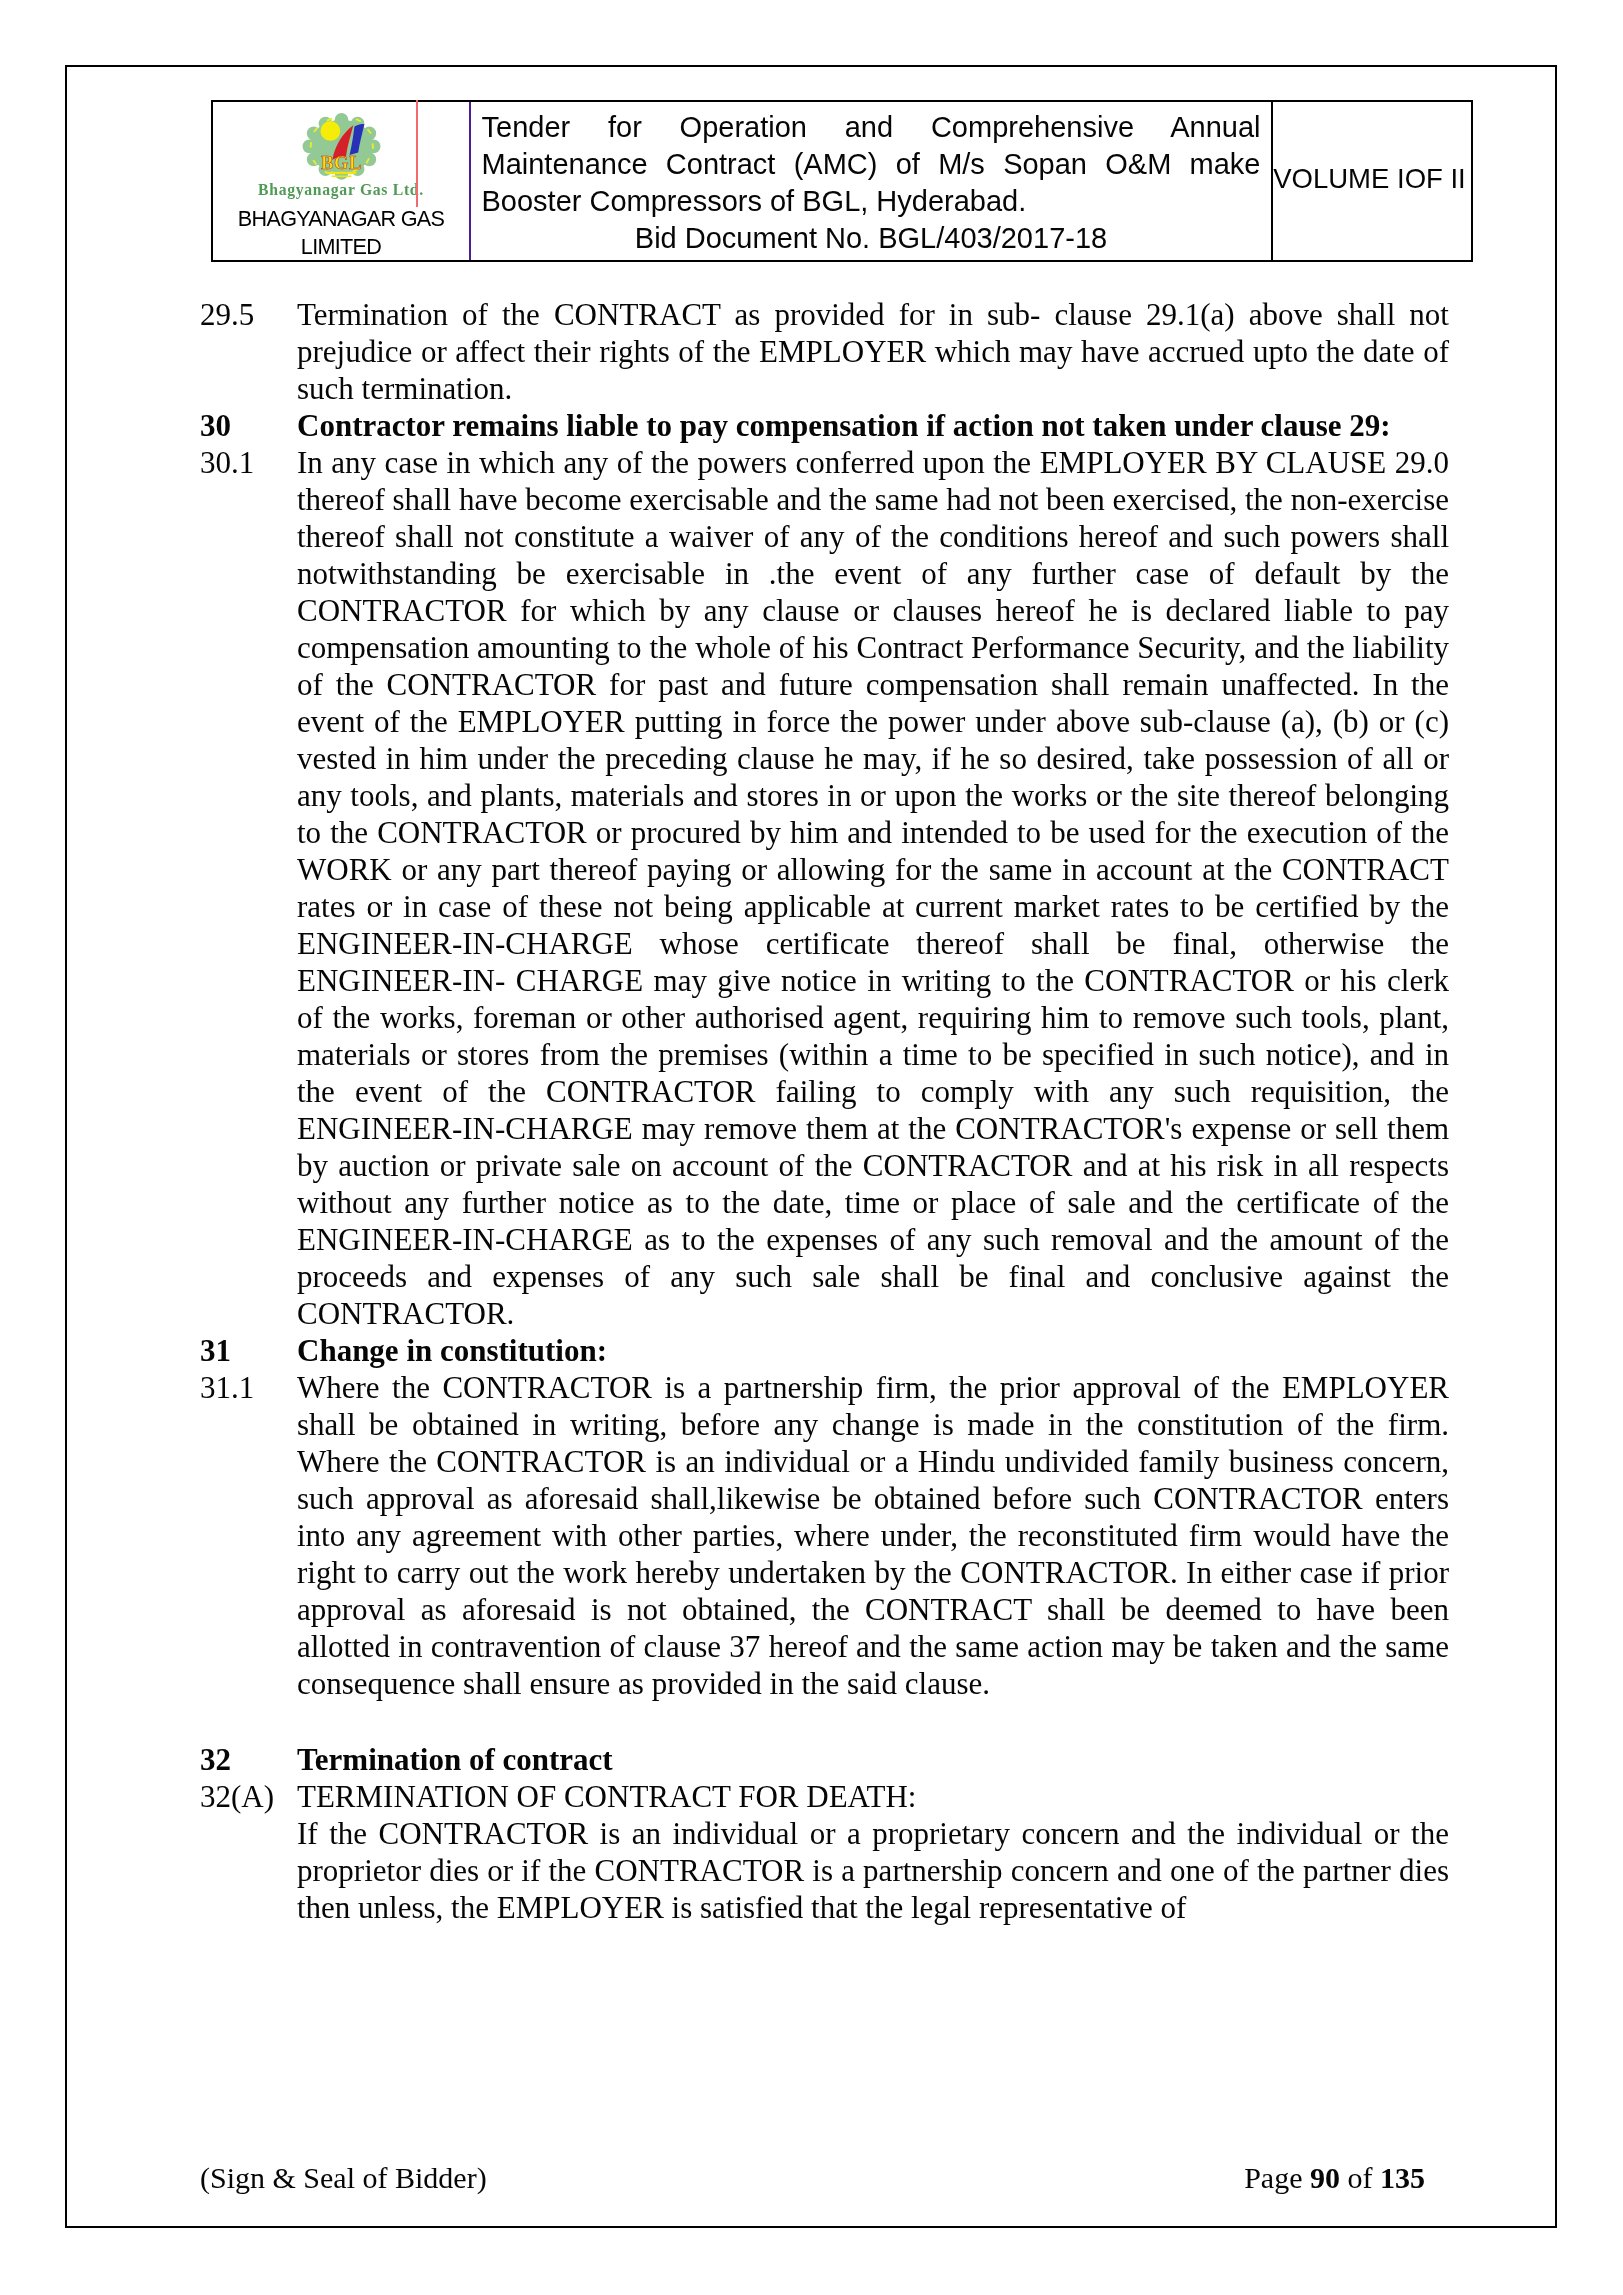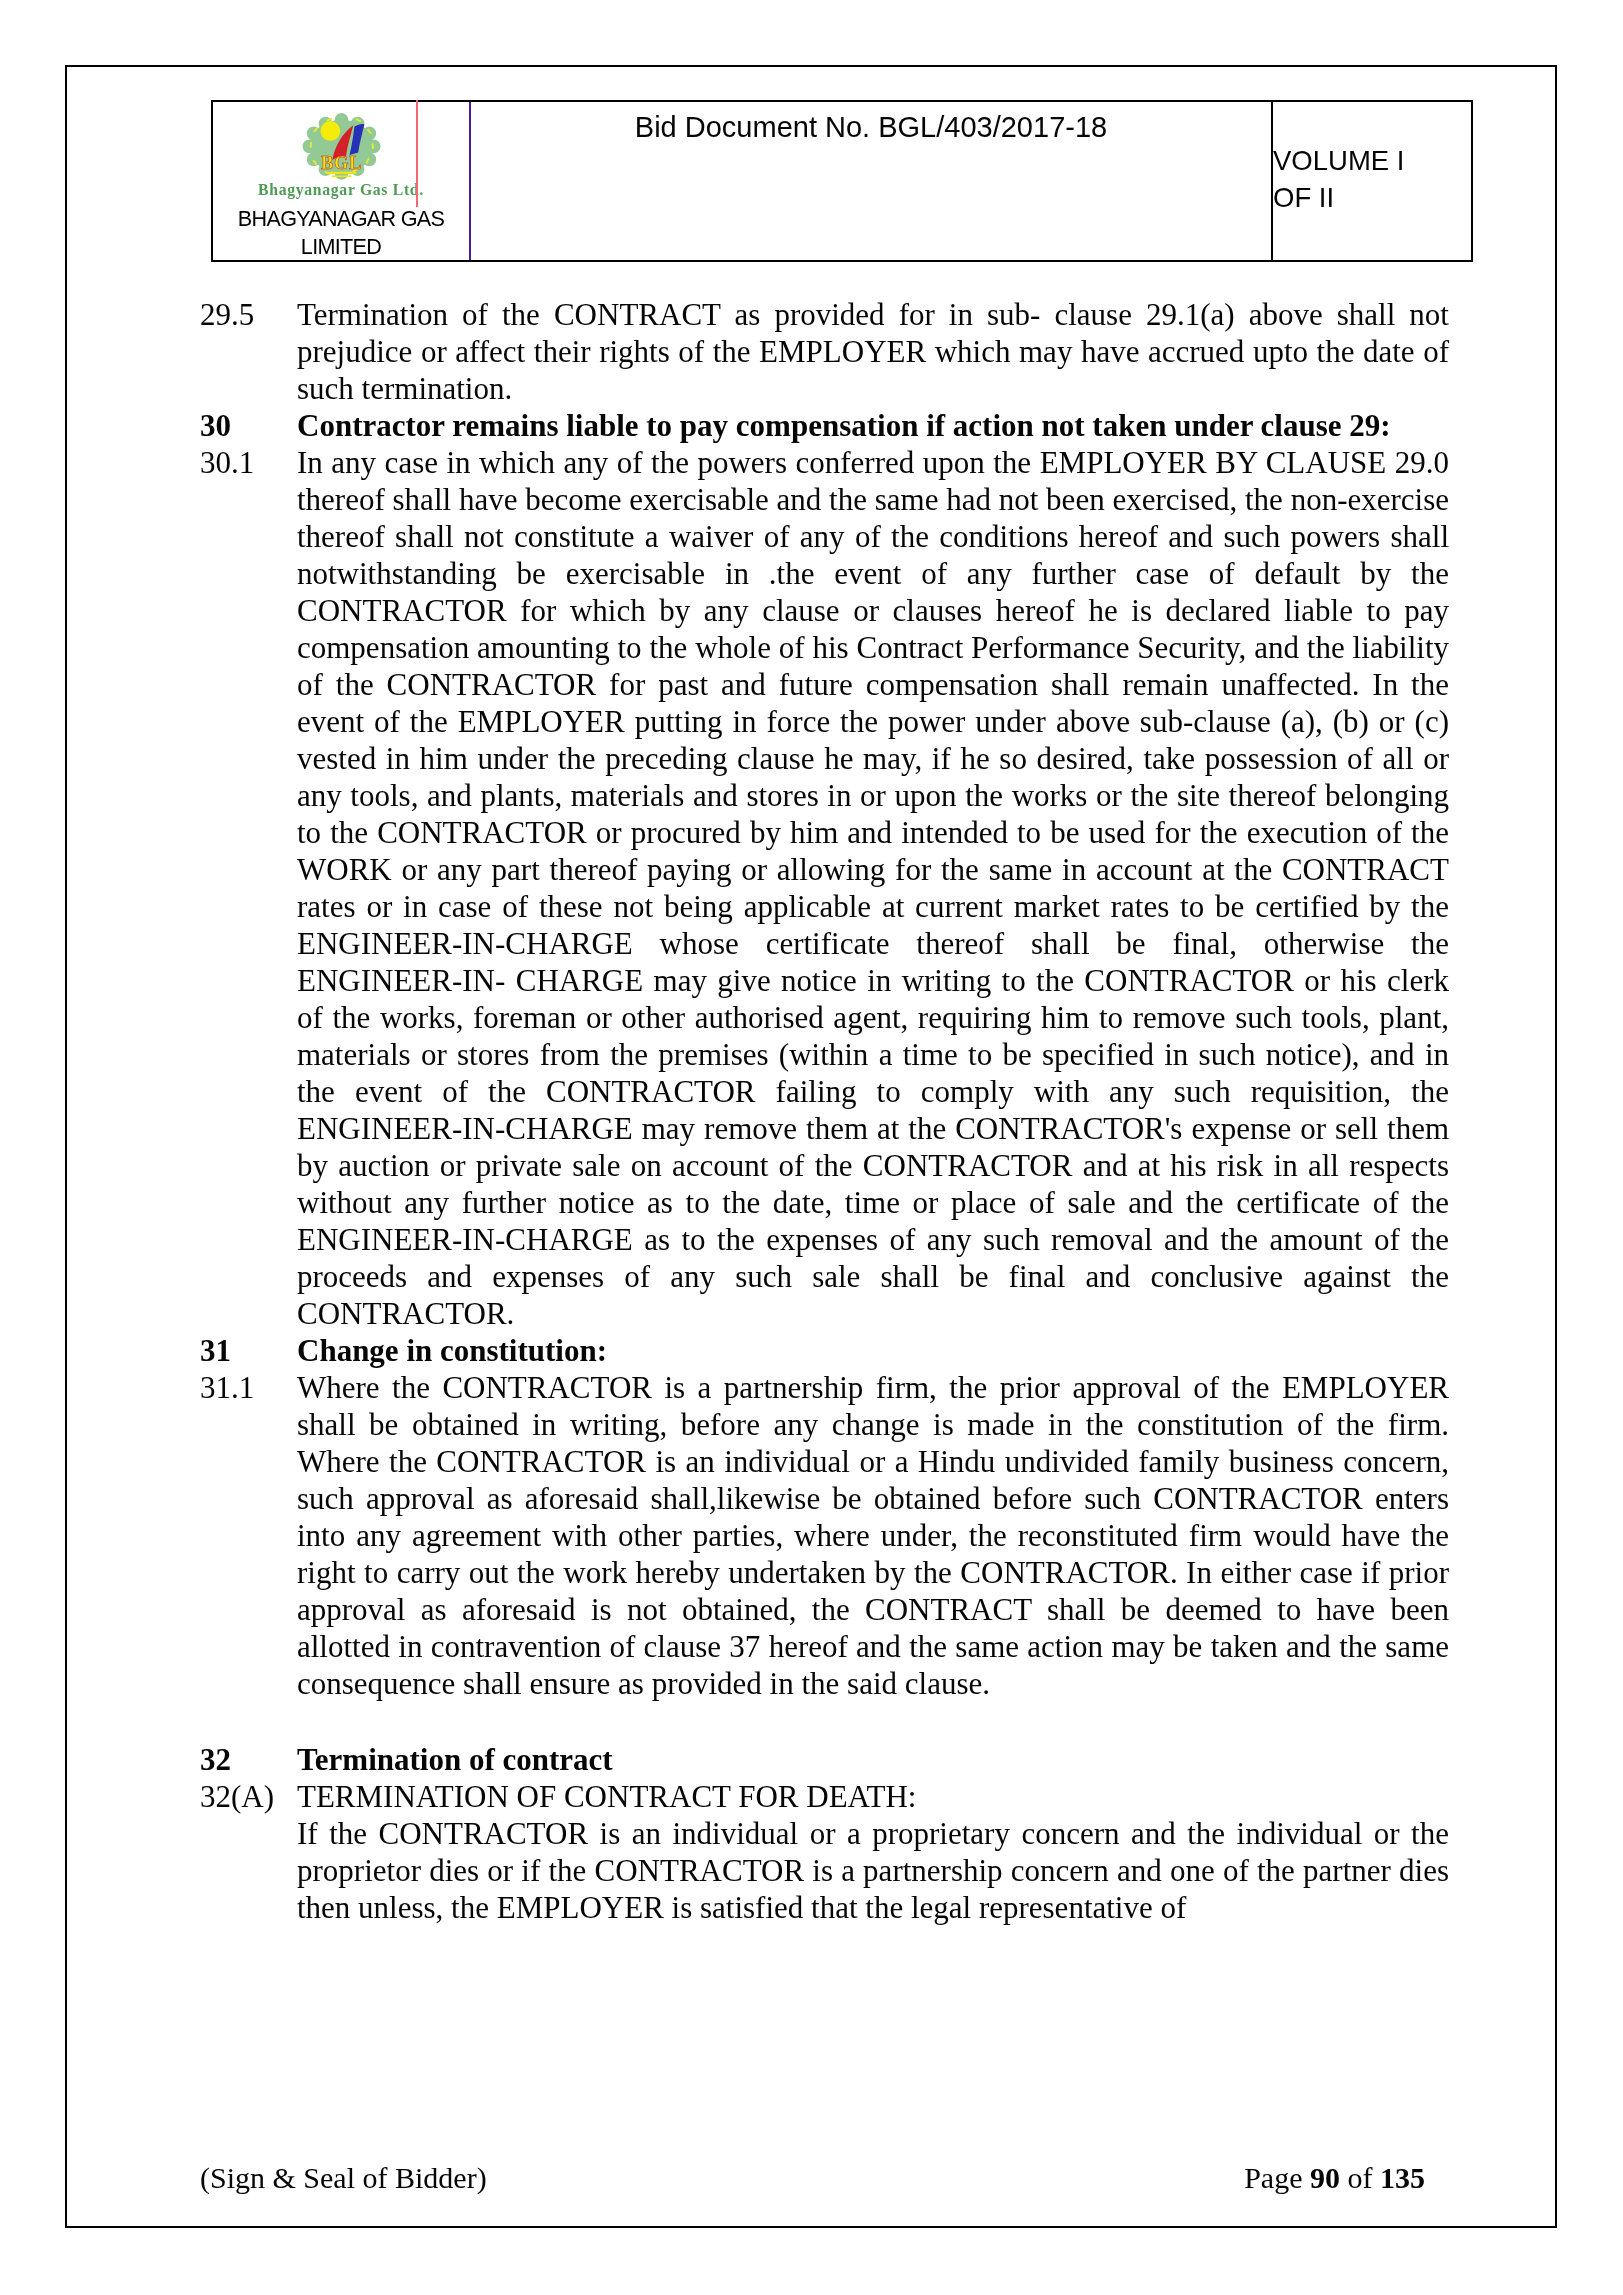--- a/index.html
+++ b/index.html
@@ -24,21 +24,21 @@
   }
   .title-cell{
     width:802px;border-right:2px solid #000;
     font-family:"Liberation Sans",sans-serif;
     font-size:29px;line-height:37px;
     padding:6.5px 10.5px 0 10.5px;
   }
   .title-par{text-align:justify;text-justify:inter-word;}
   .title-bid{text-align:center;}
   .volume-cell{
-    width:193px;display:flex;flex-direction:column;justify-content:center;
+    width:193px;display:flex;flex-direction:row;align-items:center;justify-content:center;
     font-family:"Liberation Sans",sans-serif;font-size:27.5px;line-height:37px;
     padding-bottom:5px;
   }
   .logo-subtext{
     font-family:"Liberation Serif",serif;font-weight:bold;
     font-size:15.7px;color:#4f9a55;margin-top:-1.3px;letter-spacing:0.7px;
   }
   .company-name{
     margin-top:6.5px;font-family:"Liberation Sans",sans-serif;
     font-size:21.6px;line-height:27.5px;text-align:center;color:#000;letter-spacing:-0.7px;
@@ -110,20 +110,21 @@
           <rect x="41" y="95" width="48" height="3.5" fill="#f2e50e"></rect>
           <rect x="49" y="101" width="32" height="2.5" fill="#f2e50e"></rect>
         </svg>
         <div class="logo-subtext">Bhagyanagar Gas Ltd.</div>
         <div class="company-name">
           <div>BHAGYANAGAR GAS</div>
           <div>LIMITED</div>
         </div>
       </div>
       <div class="cell title-cell">
+        <div class="title-par">Tender for Operation and Comprehensive Annual Maintenance Contract (AMC) of M/s Sopan O&amp;M make Booster Compressors of BGL, Hyderabad.</div>
         <div class="title-bid">Bid Document No. BGL/403/2017-18</div>
       </div>
       <div class="cell volume-cell">
         <div>VOLUME I</div>
         <div>OF II</div>
       </div>
     </div>
     <div class="red-line"></div>
 
     <div class="body">

